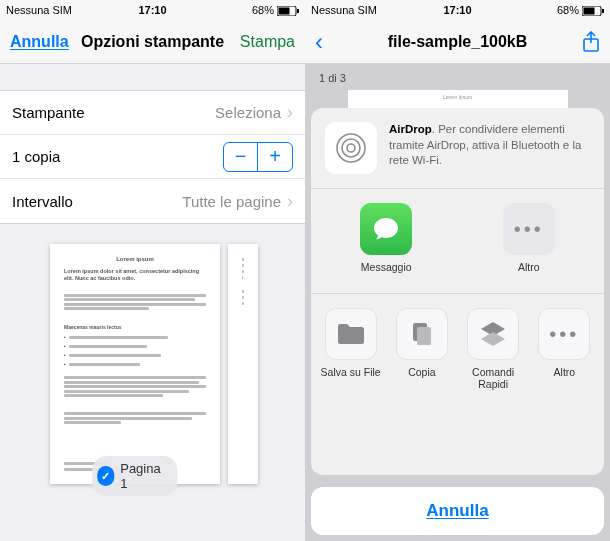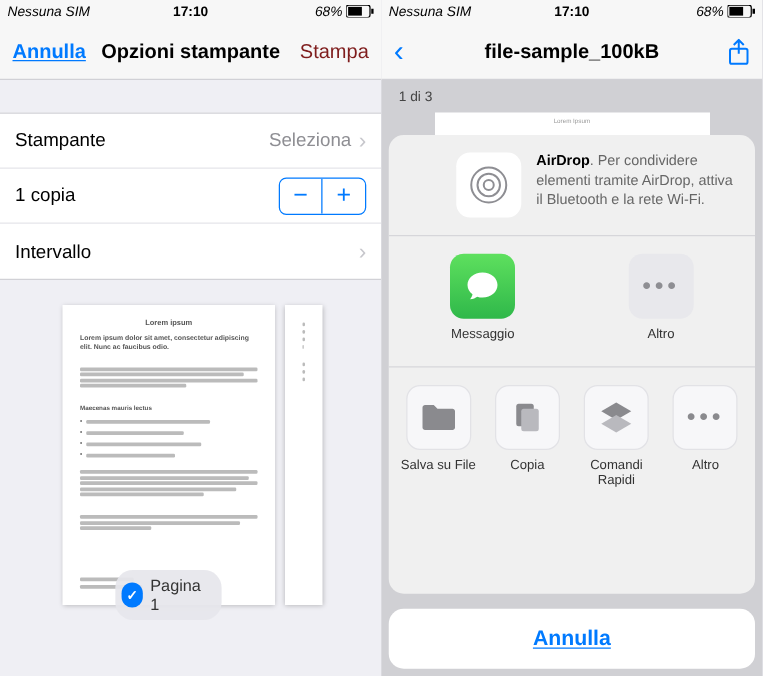--- a/index.html
+++ b/index.html
@@ -1,24 +1,24 @@
 <!DOCTYPE html>
 <html><head>
 <meta charset="utf-8">
 <style>
 * { margin:0; padding:0; box-sizing:border-box; font-family:-apple-system,"Helvetica Neue",Arial,sans-serif; }
 body { display:flex; width:610px; height:541px; background:#ccc; }
 .screen { width:305px; height:541px; background:#efeff4; display:flex; flex-direction:column; overflow:hidden; position:relative; }
 .statusbar { height:20px; display:flex; align-items:center; justify-content:space-between; padding:0 6px; font-size:11px; background:#f7f7f7; }
-.sb-left,.sb-right{display:flex;align-items:flex-start;gap:3px;font-style:italic;}
+.sb-left,.sb-right{display:flex;align-items:flex-end;gap:3px;}
 .sb-center{position:absolute;left:50%;transform:translateX(-50%);font-weight:600;text-align:center;}
 .navbar { height:44px; background:#f7f7f7; border-bottom:1px solid #d1d1d6; display:flex; align-items:center; justify-content:space-between; padding:0 10px; position:relative;}
 .nav-left,.nav-right{color:#007aff;font-size:16px;}
 .nav-left.bold{font-weight:700;text-decoration:underline;text-underline-offset:2px;}
-.nav-right.dis{color:#7f1d1d;}
+.nav-right.dis{color:#15803d;}
 .nav-title{position:absolute;left:50%;transform:translateX(-50%);font-size:16px;font-weight:700;}
 .list{background:#fff;border-top:1px solid #d1d1d6;border-bottom:1px solid #d1d1d6;}
 .row{height:44px;display:flex;align-items:center;justify-content:space-between;padding:0 12px;border-bottom:1px solid #e5e5ea;font-size:15px;}
 .row:last-child{border-bottom:none;}
 .row-val{color:#8e8e93;display:flex;align-items:center;gap:6px;}
 .chev{color:#c7c7cc;font-size:18px;}
 .stepper{display:flex;border:1px solid #007aff;border-radius:6px;overflow:hidden;}
 .stepper span{width:34px;height:28px;display:flex;align-items:center;justify-content:center;color:#007aff;font-size:20px;}
 .stepper span:first-child{border-right:1px solid #007aff;}
 .preview{flex:1;display:flex;gap:8px;padding:20px 0 0 50px;overflow:hidden;}
@@ -32,21 +32,21 @@
 .pgli::before{content:"▪";font-size:5px;}
 .pgblock{margin:6px 0;}
 .pgfoot{margin-top:auto;}
 .pgbadge{position:absolute;bottom:-12px;left:50%;transform:translateX(-50%);background:rgba(230,230,235,0.92);border-radius:14px;padding:5px 14px 5px 5px;display:flex;align-items:center;gap:6px;font-size:13px;color:#333;}
 .pgcheck{width:20px;height:20px;border-radius:10px;background:#007aff;color:#fff;display:flex;align-items:center;justify-content:center;font-size:11px;font-weight:700;}
 
 .docbg{flex:1;background:#d0d0d4;padding:8px 14px;font-size:11px;color:#444;}
 .docbg .mini{width:220px;height:60px;background:#fff;margin:6px auto 0;font-size:5px;text-align:center;padding-top:4px;color:#999;}
 .sheet{position:absolute;left:0;right:0;bottom:0;top:102px;background:transparent;display:flex;flex-direction:column;}
 .sheet-inner{margin:6px;background:#f0f0f0;border-radius:12px;flex:1;display:flex;flex-direction:column;overflow:hidden;}
-.air{display:flex;gap:12px;padding:14px 14px;margin-left:40px;}
+.air{display:flex;gap:12px;padding:14px 14px;}
 .airicon{width:52px;height:52px;border-radius:11px;background:#fff;display:flex;align-items:center;justify-content:center;}
 .airtext{flex:1;font-size:11.5px;color:#666;line-height:1.35;}
 .airtext b{color:#000;}
 .hr{height:1px;background:#d6d6da;}
 .apps,.acts{display:flex;justify-content:space-around;padding:14px 4px 8px;}
 .cell{width:68px;display:flex;flex-direction:column;align-items:center;gap:6px;}
 .cell-ic{width:52px;height:52px;border-radius:11px;display:flex;align-items:center;justify-content:center;color:#fff;font-size:26px;}
 .cell-lbl{font-size:10.5px;color:#333;text-align:center;line-height:1.15;min-height:24px;}
 .ic-notes{background:linear-gradient(#fbe85f 28%,#fff 28%);}
 .ic-msg{background:linear-gradient(#5ee05e,#2fb84a);}
@@ -91,20 +91,21 @@
     <div class="row">
       <span>1 copia</span>
       <div class="stepper">
         <span>−</span>
         <span>+</span>
       </div>
     </div>
     <div class="row">
       <span>Intervallo</span>
       <span class="row-val">
+          <span>Tutte le pagine</span>
           <span class="chev">›</span>
         </span>
     </div>
   </div>
   <div class="preview">
     <div class="page">
       <div class="pgtitle">Lorem ipsum</div>
       <div class="pghead">Lorem ipsum dolor sit amet, consectetur adipiscing elit. Nunc ac faucibus odio.</div>
       <div class="pgblock">
           <div class="pgline"></div>

